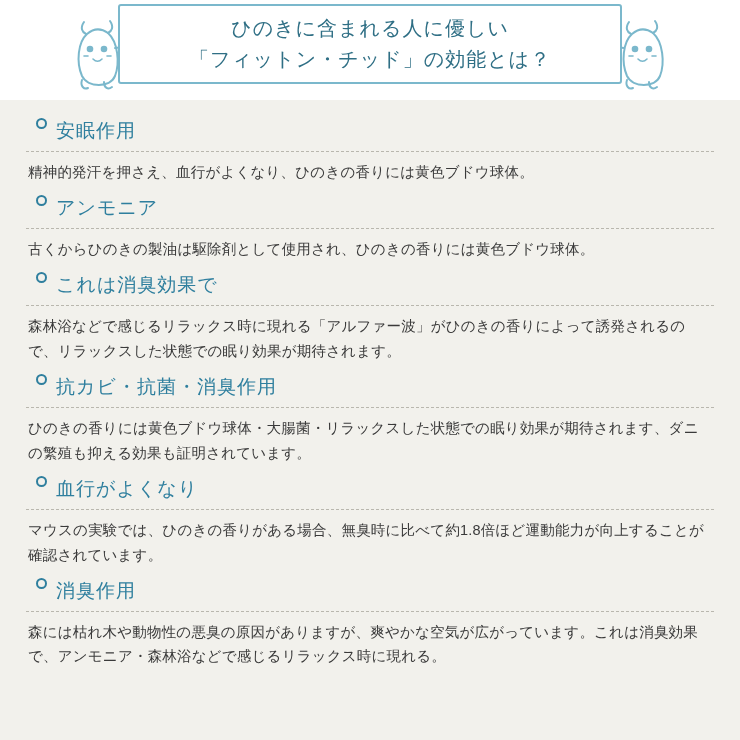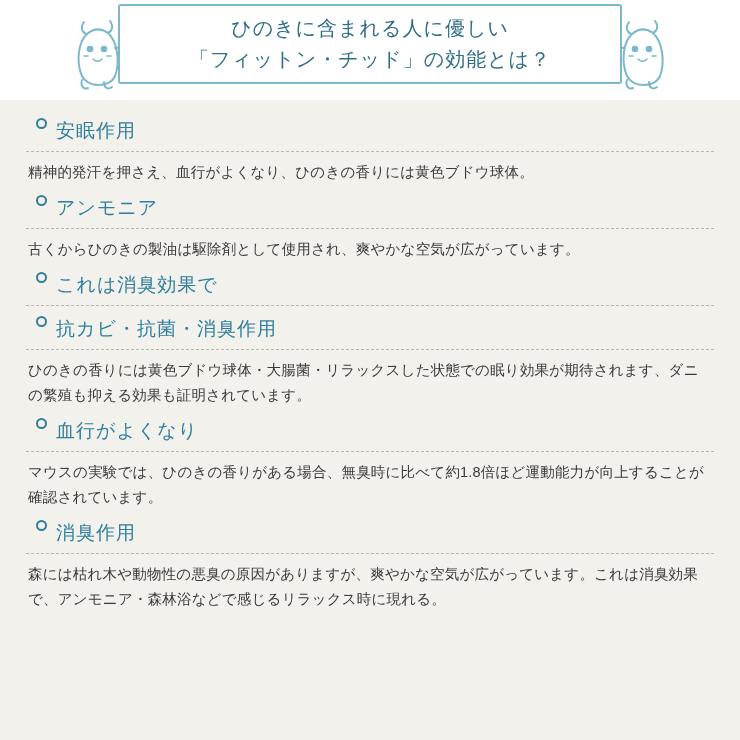--- a/index.html
+++ b/index.html
@@ -166,29 +166,30 @@
     <hr class="divider">
     <div class="section-body">精神的発汗を押さえ、血行がよくなり、ひのきの香りには黄色ブドウ球体。</div>
   </div>
 
   <div class="section">
     <div class="section-title">
       <span class="bullet"></span>
       <span>アンモニア</span>
     </div>
     <hr class="divider">
-    <div class="section-body">古くからひのきの製油は駆除剤として使用され、爽やかな空気が広がっています。</div>
+    <div class="section-body">古くからひのきの製油は駆除剤として使用され、ひのきの香りには黄色ブドウ球体。</div>
   </div>
 
   <div class="section">
     <div class="section-title">
       <span class="bullet"></span>
       <span>これは消臭効果で</span>
     </div>
     <hr class="divider">
+    <div class="section-body">森林浴などで感じるリラックス時に現れる「アルファー波」がひのきの香りによって誘発されるので、リラックスした状態での眠り効果が期待されます。</div>
   </div>
 
   <div class="section">
     <div class="section-title">
       <span class="bullet"></span>
       <span>抗カビ・抗菌・消臭作用</span>
     </div>
     <hr class="divider">
     <div class="section-body">ひのきの香りには黄色ブドウ球体・大腸菌・リラックスした状態での眠り効果が期待されます、ダニの繁殖も抑える効果も証明されています。</div>
   </div>

